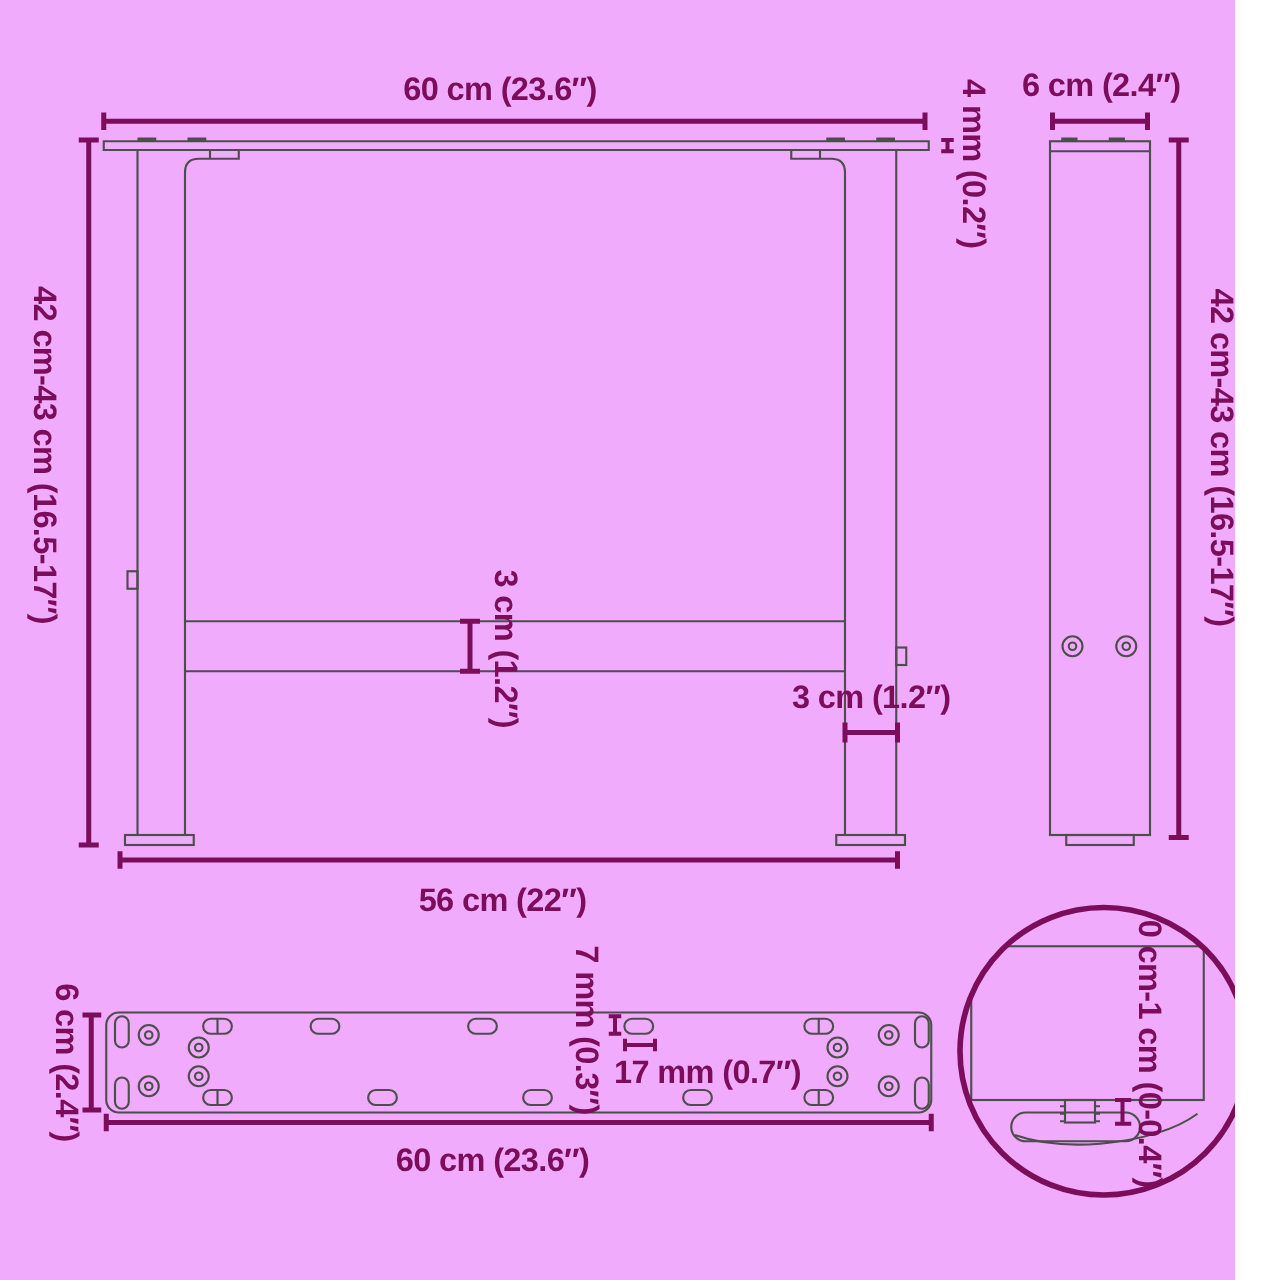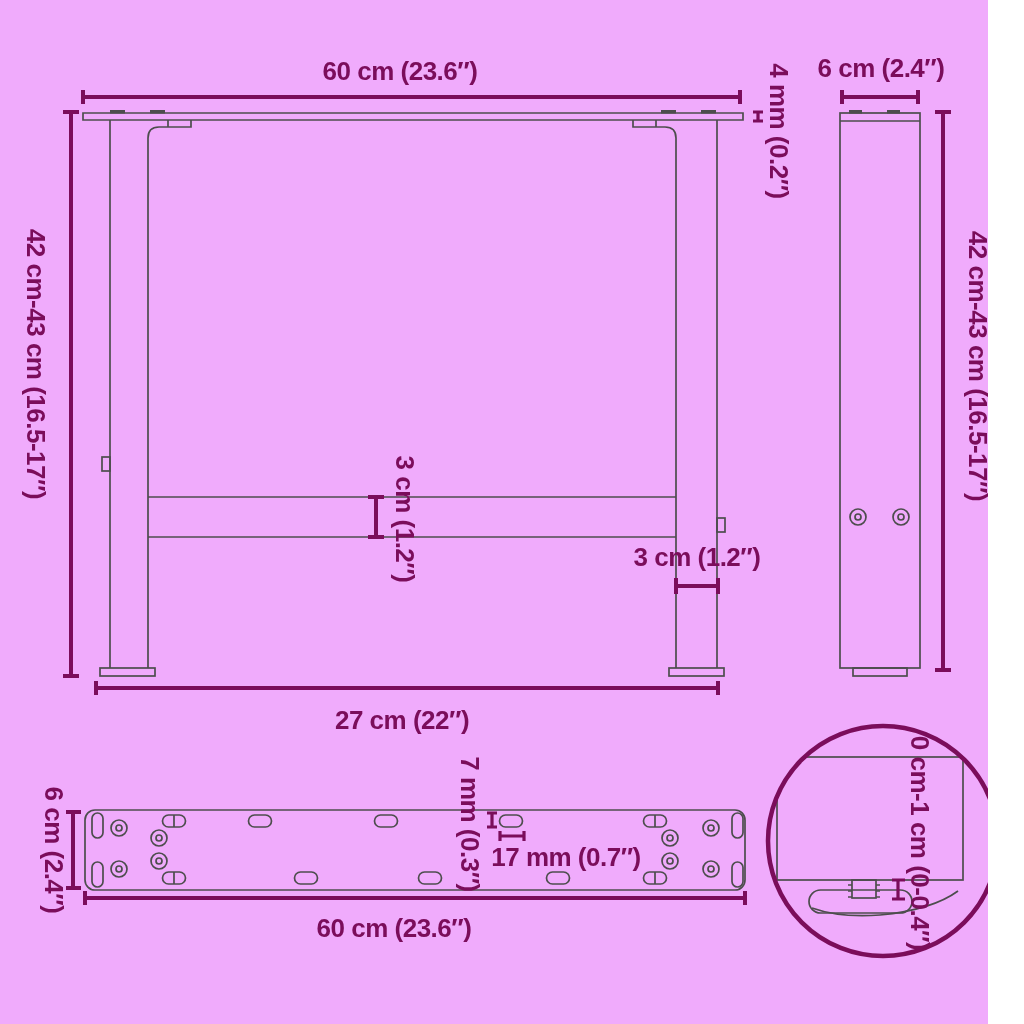--- a/index.html
+++ b/index.html
@@ -135,21 +135,21 @@
       <circle cx="883" cy="841" r="115" fill="none" stroke="#7b0d5b" stroke-width="4.5"></circle>
       <path class="dimthin" d="M892,880 H905 M898,880 V899 M892,899 H905"></path>
     </g>
   </svg>
 
   <div class="label" style="left:400px;top:71px;">60 cm (23.6″)</div>
   <div class="label v" style="left:779px;top:131px;">4 mm (0.2″)</div>
   <div class="label v" style="left:36px;top:364px;">42 cm-43 cm (16.5-17″)</div>
   <div class="label v" style="left:405px;top:519px;">3 cm (1.2″)</div>
   <div class="label" style="left:697px;top:557px;">3 cm (1.2″)</div>
-  <div class="label" style="left:402px;top:720px;">27 cm (22″)</div>
+  <div class="label" style="left:402px;top:720px;">56 cm (22″)</div>
 
   <div class="label" style="left:881px;top:68px;">6 cm (2.4″)</div>
   <div class="label v" style="left:978px;top:366px;">42 cm-43 cm (16.5-17″)</div>
 
   <div class="label v" style="left:54px;top:850px;">6 cm (2.4″)</div>
   <div class="label" style="left:394px;top:928px;">60 cm (23.6″)</div>
   <div class="label v" style="left:470px;top:824px;">7 mm (0.3″)</div>
   <div class="label" style="left:556px;top:857px;margin-left:10px;">17 mm (0.7″)</div>
 
   <div class="label v" style="left:920px;top:843px;">0 cm-1 cm (0-0.4″)</div>

